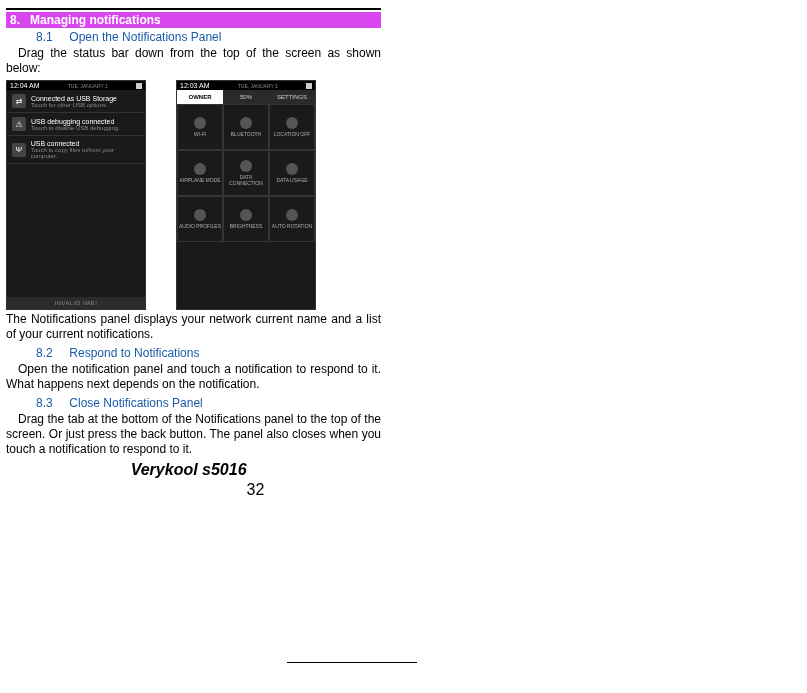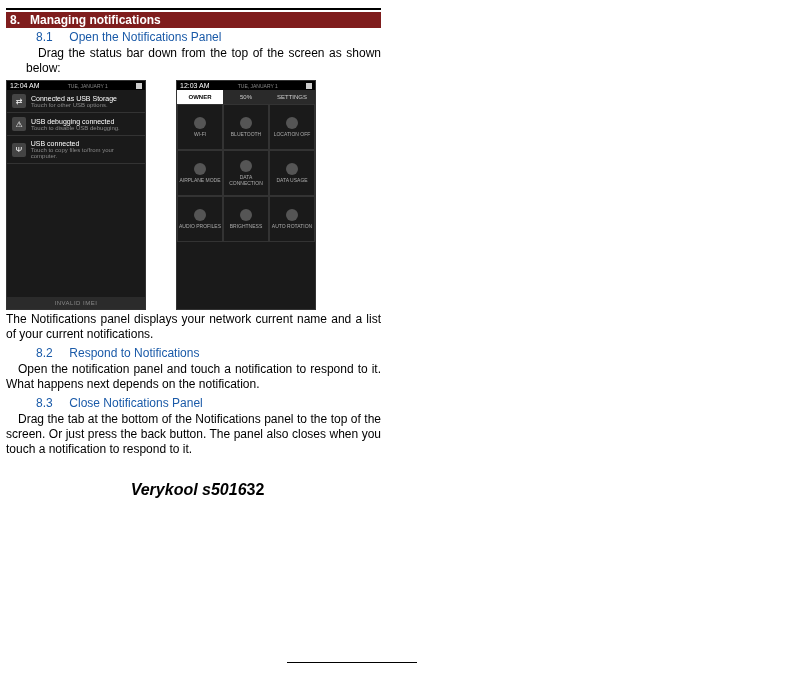--- a/index.html
+++ b/index.html
@@ -12,21 +12,21 @@
   }
   .page {
     width: 375px;
     margin: 8px 6px;
     border-top: 2px solid #000;
     position: relative;
     box-sizing: border-box;
     padding-bottom: 48px;
   }
   .section-header {
-    background: #7f1d1d;
+    background: #d946ef;
     color: #fff;
     font-weight: bold;
     padding: 1px 4px;
     font-size: 12px;
     margin-top: 2px;
   }
   .para {
     text-align: justify;
     line-height: 1.25;
     margin: 2px 0 4px 0;
@@ -141,21 +141,21 @@
   .page-footer {
     position: absolute;
     left:8px; right:0;
     bottom: 10px;
     display:flex;
     justify-content:center;
     font-size:16px;
     padding: 0 4px;
   }
   .page-footer .device { font-weight:bold; font-style:italic; }
-  .page-footer .num { font-weight:bold; }
+  .page-footer .num { font-weight:normal;margin-top:20px; }
   .corner-rule {
     position:fixed;
     right: 390px;
     bottom: 30px;
     width: 130px;
     border-top:1px solid #000;
   }
 </style>
 </head>
 <body>
@@ -166,21 +166,21 @@
     <span>8.</span>
     <span>&nbsp;</span>
     <span>Managing notifications</span>
   </div>
 
 
   <div class="sub-heading">
     <span class="num">8.1</span>
     <span>Open the Notifications Panel</span>
   </div>
-  <p class="para" style="text-indent:12px;margin-left:20px;">Drag the status bar down from the top of the screen as shown below:</p>
+  <p class="para" style="text-indent:12px;">Drag the status bar down from the top of the screen as shown below:</p>
 
   <div class="figures">
 
     <div class="phone">
       <div class="statusbar">
         <span>12:04 AM</span>
         <span style="color:#888; font-size:5px;">TUE, JANUARY 1</span>
         <span class="right">
           <span class="sb-icon"></span>
         </span>

